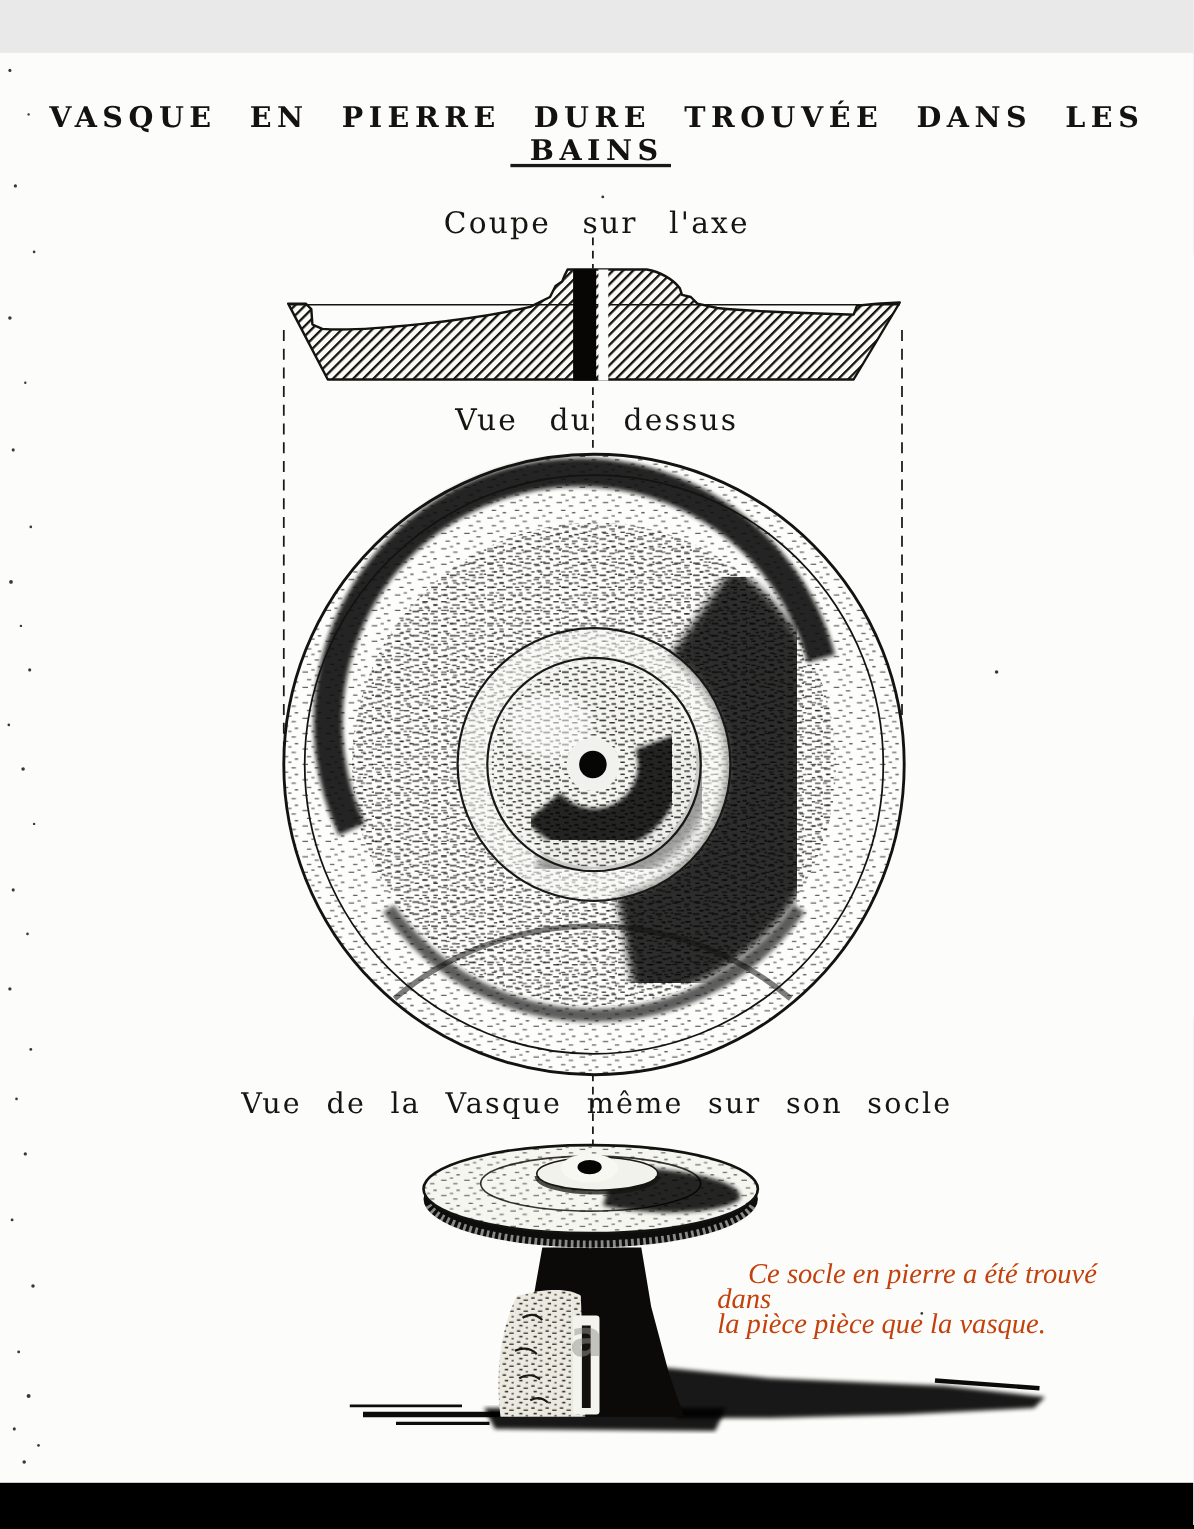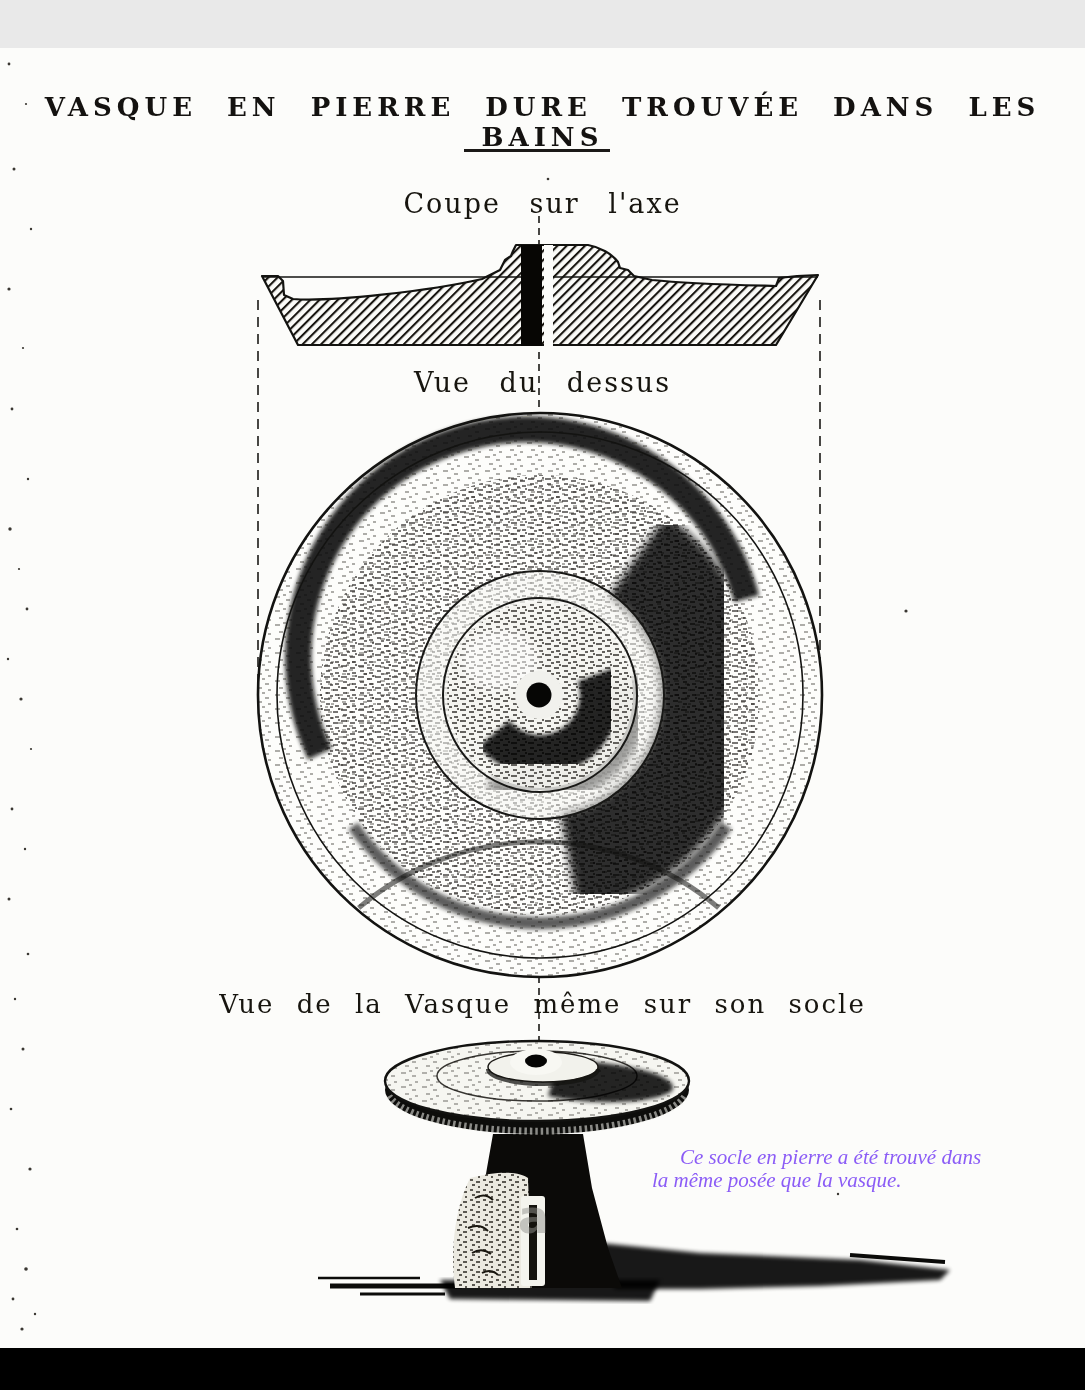--- a/index.html
+++ b/index.html
@@ -8,21 +8,21 @@
   .abs{position:absolute;}
   .title{left:0;top:44px;width:1085px;text-align:center;font-weight:700;font-size:26px;
          letter-spacing:5px;word-spacing:16px;color:#141210;}
   .rule{left:464px;top:101px;width:146px;height:3px;background:#1b1917;}
   .caption{left:0;width:1085px;text-align:center;font-size:27px;letter-spacing:2px;
            word-spacing:18px;color:#17150f;}
   .cap-section{top:140px;}
   .cap-topview{top:319px;}
   .cap-pedestal{top:941px;font-size:26px;word-spacing:12px;}
   .note{left:652px;top:1098px;width:400px;font-family:"Liberation Serif", serif;
-        font-style:italic;font-size:21px;line-height:23px;color:#8b5cf6;}
+        font-style:italic;font-size:26px;line-height:23px;color:#c2410c;}
   .note .indent{text-indent:28px;}
   .wm{font-family:"DejaVu Sans", sans-serif;font-weight:700;color:rgba(145,145,142,.5);
       pointer-events:none;}
   .wm-center{left:447px;top:594px;font-size:58px;letter-spacing:3px;}
   .wm-small{left:518px;top:1142px;font-size:46px;}
   .footer{left:0;top:1300px;width:1085px;height:90px;background:#000;}
   svg.plate{left:0;top:0;}
 </style>
 </head>
 <body>
@@ -160,21 +160,21 @@
 
   <div class="abs title">VASQUE EN PIERRE DURE TROUVÉE DANS LES BAINS</div>
   <div class="abs rule"></div>
 
   <div class="abs caption cap-topview">Vue du dessus</div>
   <div class="abs caption cap-section">Coupe sur l'axe</div>
   <div class="abs caption cap-pedestal">Vue de la Vasque même sur son socle</div>
 
   <div class="abs note">
     <div class="indent">Ce socle en pierre a été trouvé dans</div>
-    <div>la même posée que la vasque.</div>
+    <div>la pièce pièce que la vasque.</div>
   </div>
 
   <div class="abs wm wm-small">a</div>
 
   <div class="abs footer">
     
     
   </div>
 
 </div>

